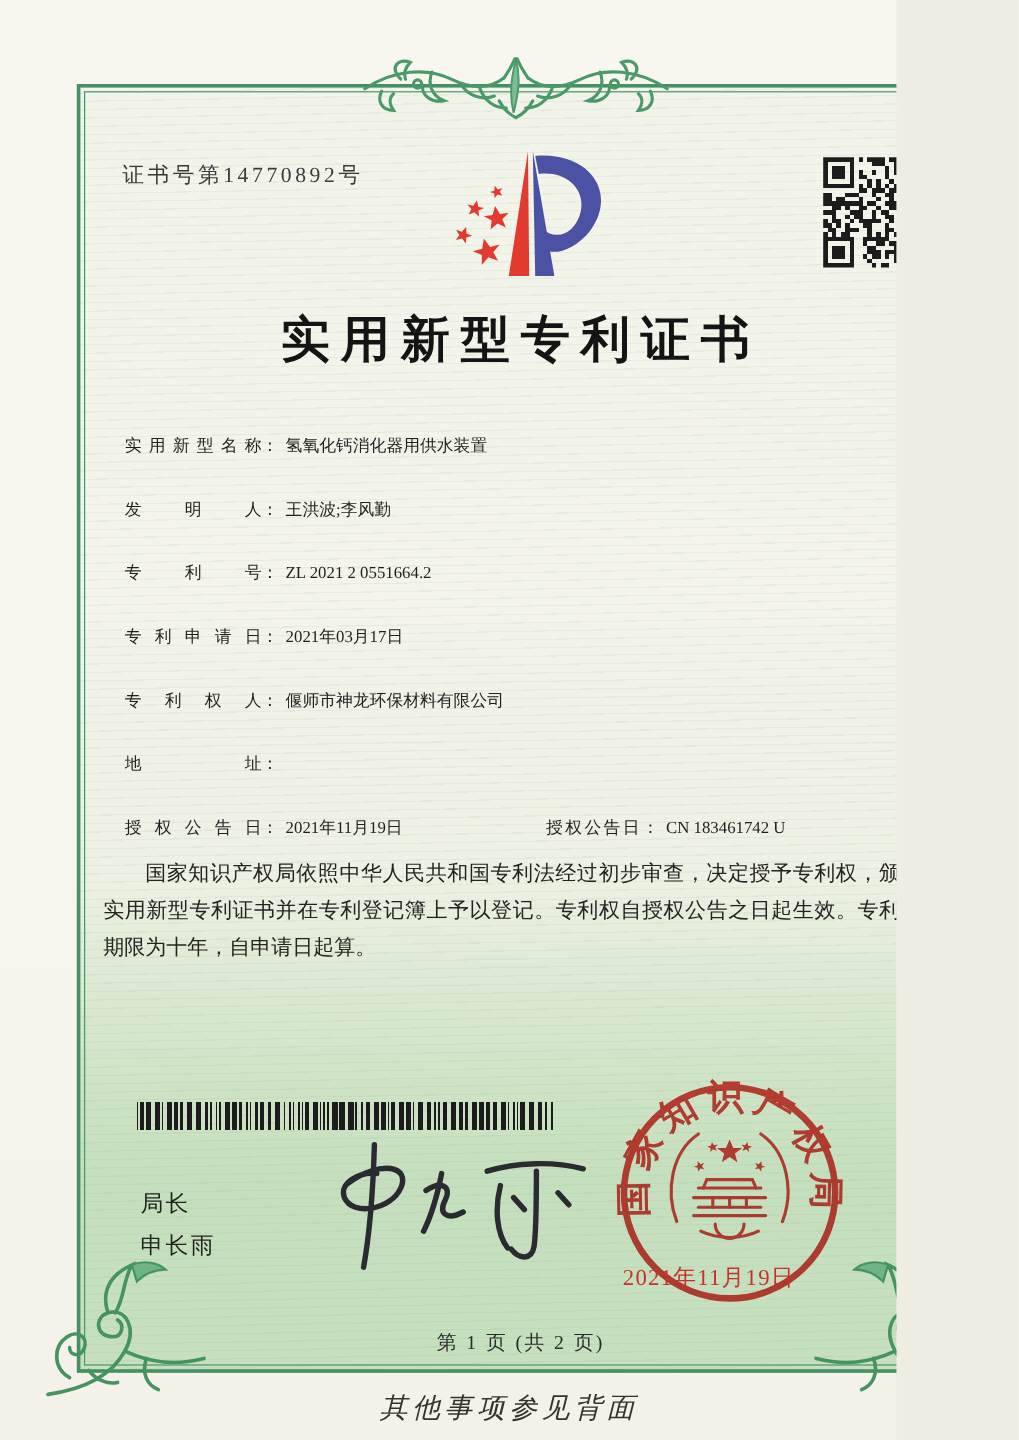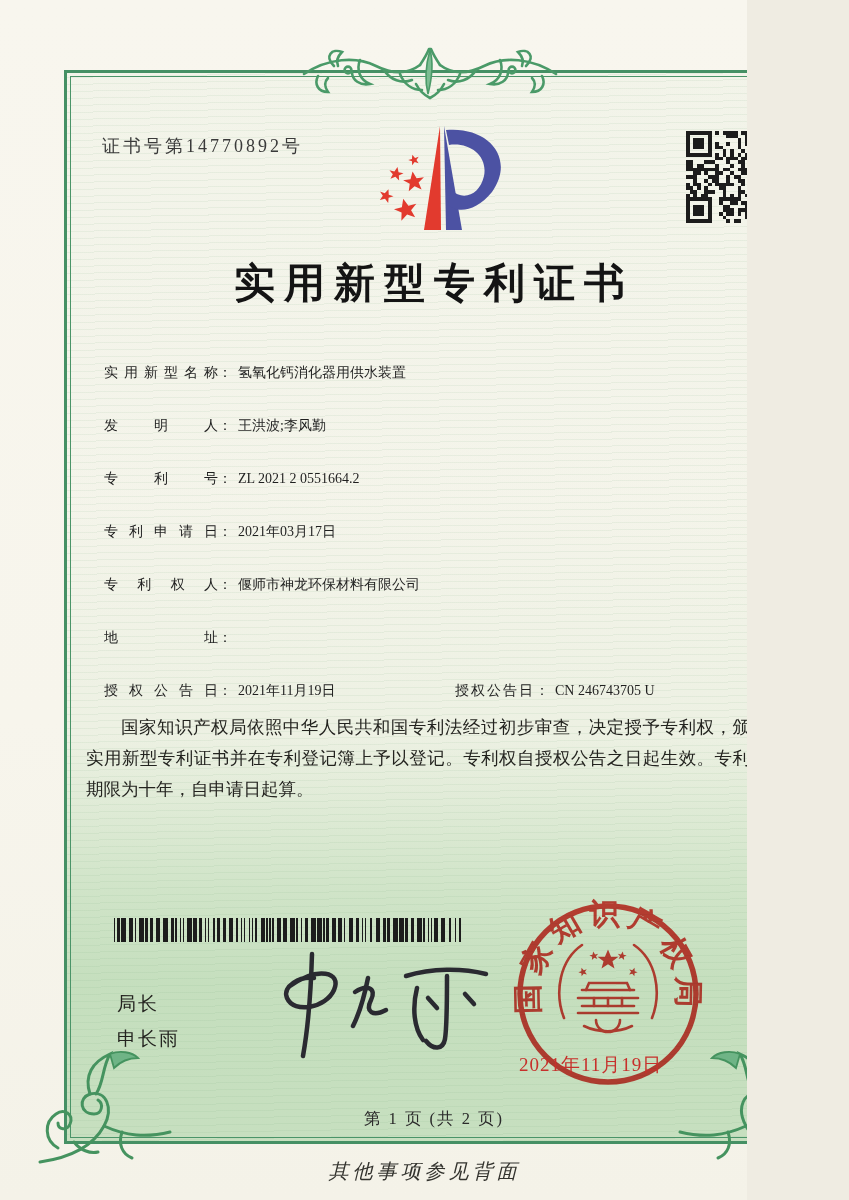--- a/index.html
+++ b/index.html
@@ -67,21 +67,21 @@
   .seal-date{
     left:519px;top:1052px;width:180px;font-size:19px;color:#c7302b;
     letter-spacing:1px;white-space:nowrap;
   }
   .page-info{
     left:64px;top:1108px;width:740px;text-align:center;
     font-size:16.5px;letter-spacing:2px;color:#2b2b2b;
   }
   .back-note{
     left:0;top:1158px;width:849px;text-align:center;
-    font-size:20px;letter-spacing:4px;color:#33332e;font-style:italic;
+    font-size:23px;letter-spacing:4px;color:#33332e;font-style:italic;
   }
   .logo{left:370px;top:118px;width:150px;height:120px;}
   .qr{left:686px;top:131px;width:92px;height:92px;}
   .orn-top{left:300px;top:44px;width:260px;height:64px;}
   .orn-bl{left:34px;top:1050px;width:140px;height:118px;}
   .orn-br{left:676px;top:1050px;width:140px;height:118px;}
   svg{display:block;}
 </style>
 </head>
 <body>
@@ -492,21 +492,21 @@
       <span class="flabel">地址</span>
         <span class="colon">：</span>
     </div>
     <div class="field-row">
       <span class="flabel">授权公告日</span>
         <span class="colon">：</span>
         <span class="fvalue">2021年11月19日</span>
       <span class="pair-right">
         <span class="flabel">授权公告日</span>
           <span class="colon">：</span>
-          <span class="fvalue">CN 246743705 U</span>
+          <span class="fvalue">CN 183461742 U</span>
       </span>
     </div>
   </div>
 
   <div class="abs body-text">
     <p>国家知识产权局依照中华人民共和国专利法经过初步审查，决定授予专利权，颁发实用新型专利证书并在专利登记簿上予以登记。专利权自授权公告之日起生效。专利权期限为十年，自申请日起算。</p>
   </div>
 
   <div class="abs barcode-wrap">
     <svg id="barcode-svg" viewBox="0 0 354 24" width="354" height="24" fill="#1c1c1c" shape-rendering="crispEdges">

